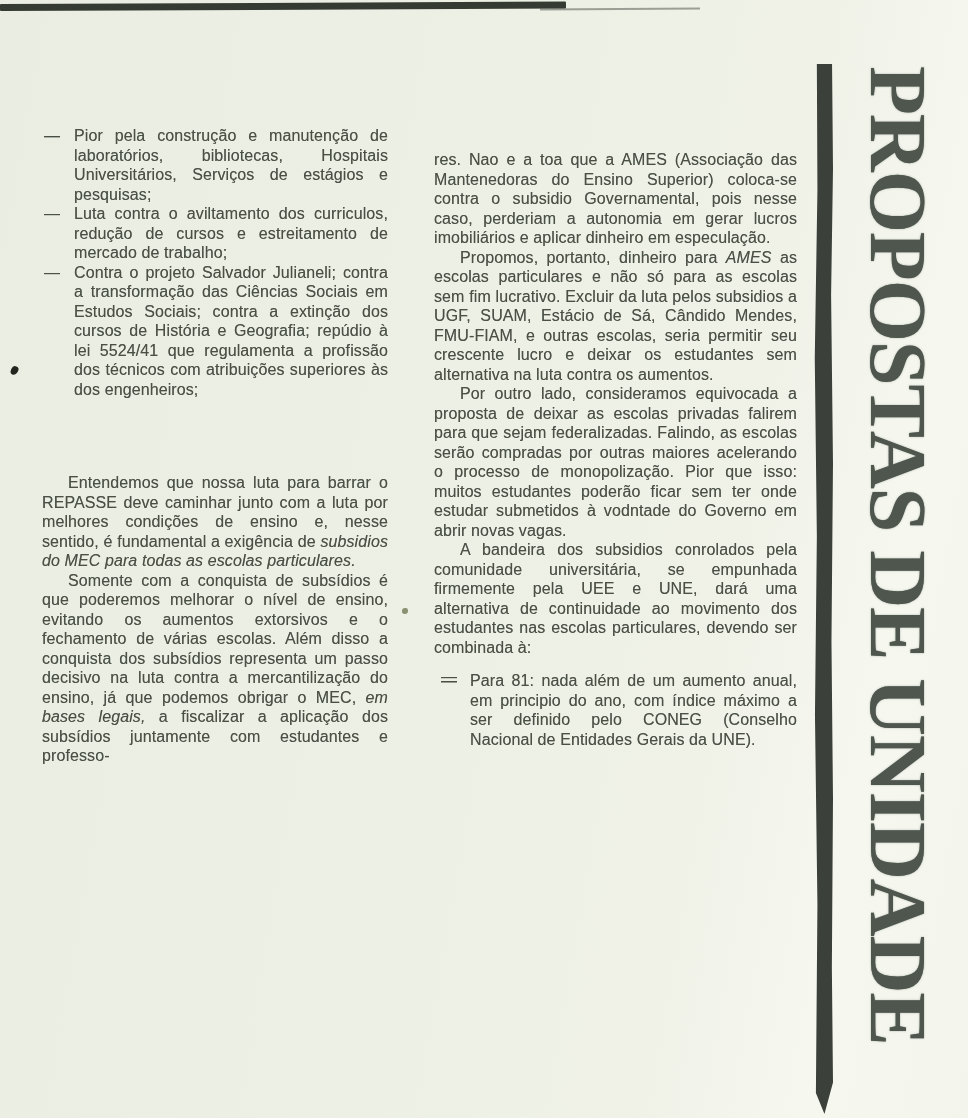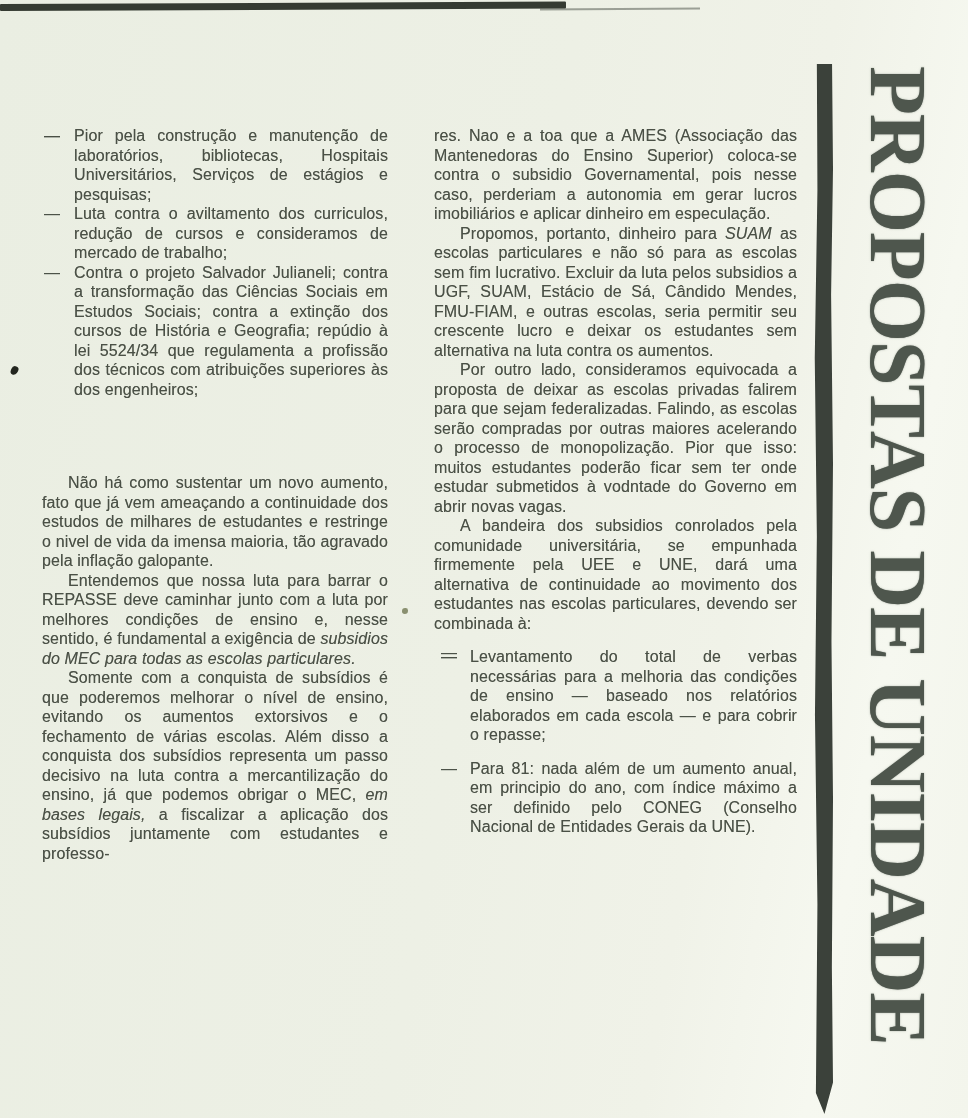--- a/index.html
+++ b/index.html
@@ -62,32 +62,31 @@
 <body>
 
 <div class="page">
   <div class="scan-strip"></div>
   <div class="scan-strip-tail"></div>
   <div class="speck speck-a"></div>
   <div class="speck speck-b"></div>
   <div class="col col-left" id="col-left">
       <div class="bullet"><span class="dash">—</span></div>
       <div class="bullet"><span class="dash">—</span><span>Pior pela construção e manutenção de laboratórios, bibliotecas, Hospitais Universitários, Serviços de estágios e pesquisas;</span></div>
-      <div class="bullet"><span class="dash">—</span><span>Luta contra o aviltamento dos curriculos, redução de cursos e consideramos de mercado de trabalho;</span></div>
-      <div class="bullet"><span class="dash">—</span><span>Contra o projeto Salvador Julianeli; contra a transformação das Ciências Sociais em Estudos Sociais; contra a extinção dos cursos de História e Geografia; repúdio à lei 5524/34 que regulamenta a profissão dos técnicos com atribuições superiores às dos engenheiros;</span></div>
+      <div class="bullet"><span class="dash">—</span><span>Luta contra o aviltamento dos curriculos, redução de cursos e estreitamento de mercado de trabalho;</span></div>
+      <div class="bullet"><span class="dash">—</span><span>Contra o projeto Salvador Julianeli; contra a transformação das Ciências Sociais em Estudos Sociais; contra a extinção dos cursos de História e Geografia; repúdio à lei 5524/41 que regulamenta a profissão dos técnicos com atribuições superiores às dos engenheiros;</span></div>
       <div style="height: 74px;"></div>
-      <p class="para"><span>Não há como sustentar um novo aumento, fato que já vem ameaçando a continuidade dos estudos de milhares de estudantes e restringe o nivel de vida da imensa maioria, tão agravado pela inflação galopante.</span></p>
       <p class="para"><span>Entendemos que nossa luta para barrar o REPASSE deve caminhar junto com a luta por melhores condições de ensino e, nesse sentido, é fundamental a exigência de </span><i>subsidios do MEC para todas as escolas particulares.</i></p>
       <p class="para"><span>Somente com a conquista de subsídios é que poderemos melhorar o nível de ensino, evitando os aumentos extorsivos e o fechamento de várias escolas. Além disso a conquista dos subsídios representa um passo decisivo na luta contra a mercantilização do ensino, já que podemos obrigar o MEC, </span><i>em bases legais,</i><span> a fiscalizar a aplicação dos subsídios juntamente com estudantes e professo-</span></p>
     </div>
   <div class="col col-right" id="col-right">
-      <p class="para" style="text-indent: 0px;"><span>res. Nao e a toa que a AMES (Associação das Mantenedoras do Ensino Superior) coloca-se contra o subsidio Governamental, pois nesse caso, perderiam a autonomia em gerar lucros imobiliários e aplicar dinheiro em especulação.</span></p>
-      <p class="para"><span>Propomos, portanto, dinheiro para </span><i>SUAM</i><span> as escolas particulares e não só para as escolas sem fim lucrativo. Excluir da luta pelos subsidios a UGF, SUAM, Estácio de Sá, Cândido Mendes, FMU-FIAM, e outras escolas, seria permitir seu crescente lucro e deixar os estudantes sem alternativa na luta contra os aumentos.</span></p>
+      <p class="para" style="text-indent: 0px; margin-top: 24px;"><span>res. Nao e a toa que a AMES (Associação das Mantenedoras do Ensino Superior) coloca-se contra o subsidio Governamental, pois nesse caso, perderiam a autonomia em gerar lucros imobiliários e aplicar dinheiro em especulação.</span></p>
+      <p class="para"><span>Propomos, portanto, dinheiro para </span><i>AMES</i><span> as escolas particulares e não só para as escolas sem fim lucrativo. Excluir da luta pelos subsidios a UGF, SUAM, Estácio de Sá, Cândido Mendes, FMU-FIAM, e outras escolas, seria permitir seu crescente lucro e deixar os estudantes sem alternativa na luta contra os aumentos.</span></p>
       <p class="para"><span>Por outro lado, consideramos equivocada a proposta de deixar as escolas privadas falirem para que sejam federalizadas. Falindo, as escolas serão compradas por outras maiores acelerando o processo de monopolização. Pior que isso: muitos estudantes poderão ficar sem ter onde estudar submetidos à vodntade do Governo em abrir novas vagas.</span></p>
       <p class="para"><span>A bandeira dos subsidios conrolados pela comunidade universitária, se empunhada firmemente pela UEE e UNE, dará uma alternativa de continuidade ao movimento dos estudantes nas escolas particulares, devendo ser combinada à:</span></p>
       <div class="bullet"><span class="dash">—</span></div>
       <div class="bullet"><span class="dash">—</span></div>
-      <div class="bullet"><span class="dash">—</span><span>Levantamento do total de verbas necessárias para a melhoria das condições de ensino — baseado nos relatórios elaborados em cada escola — e para cobrir o repasse;</span></div>
+      <div class="bullet"><span class="dash">—</span></div>
       <div class="bullet"><span class="dash">—</span><span>Para 81: nada além de um aumento anual, em principio do ano, com índice máximo a ser definido pelo CONEG (Conselho Nacional de Entidades Gerais da UNE).</span></div>
     </div>
   <div class="vbar"></div>
   <div class="vtitle">PROPOSTAS DE UNIDADE</div>
 </div>
 
 </body></html>

